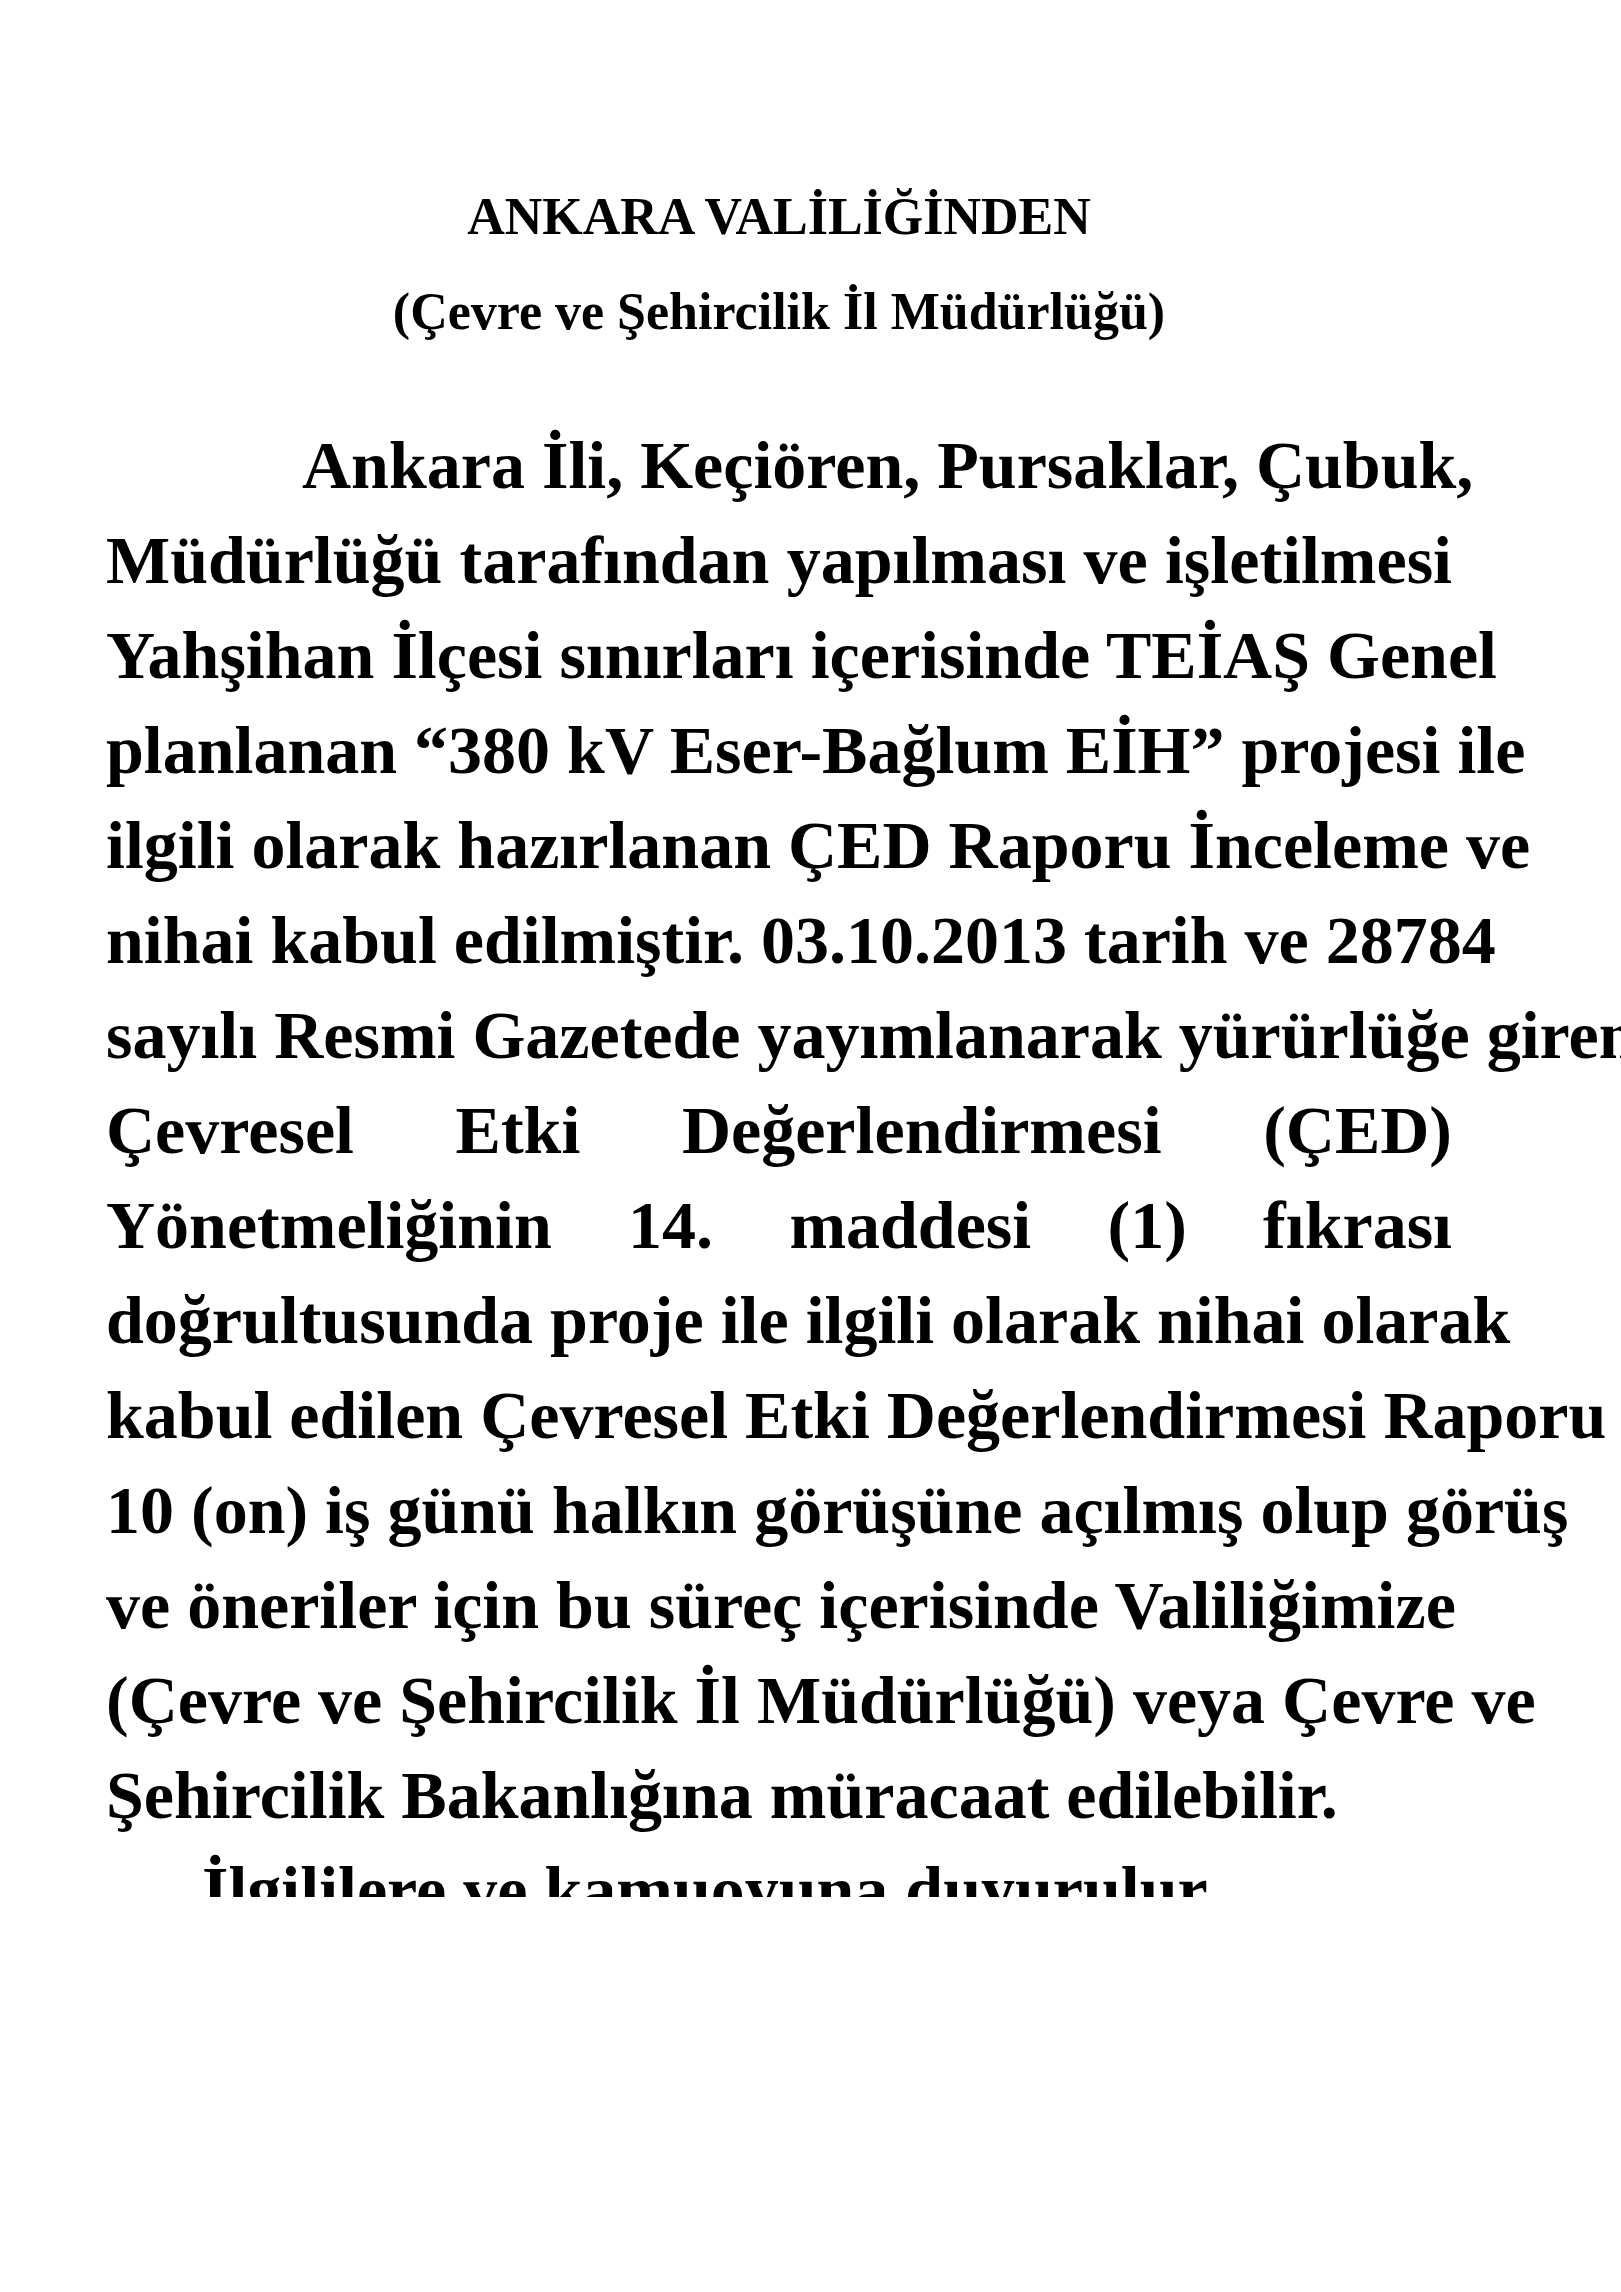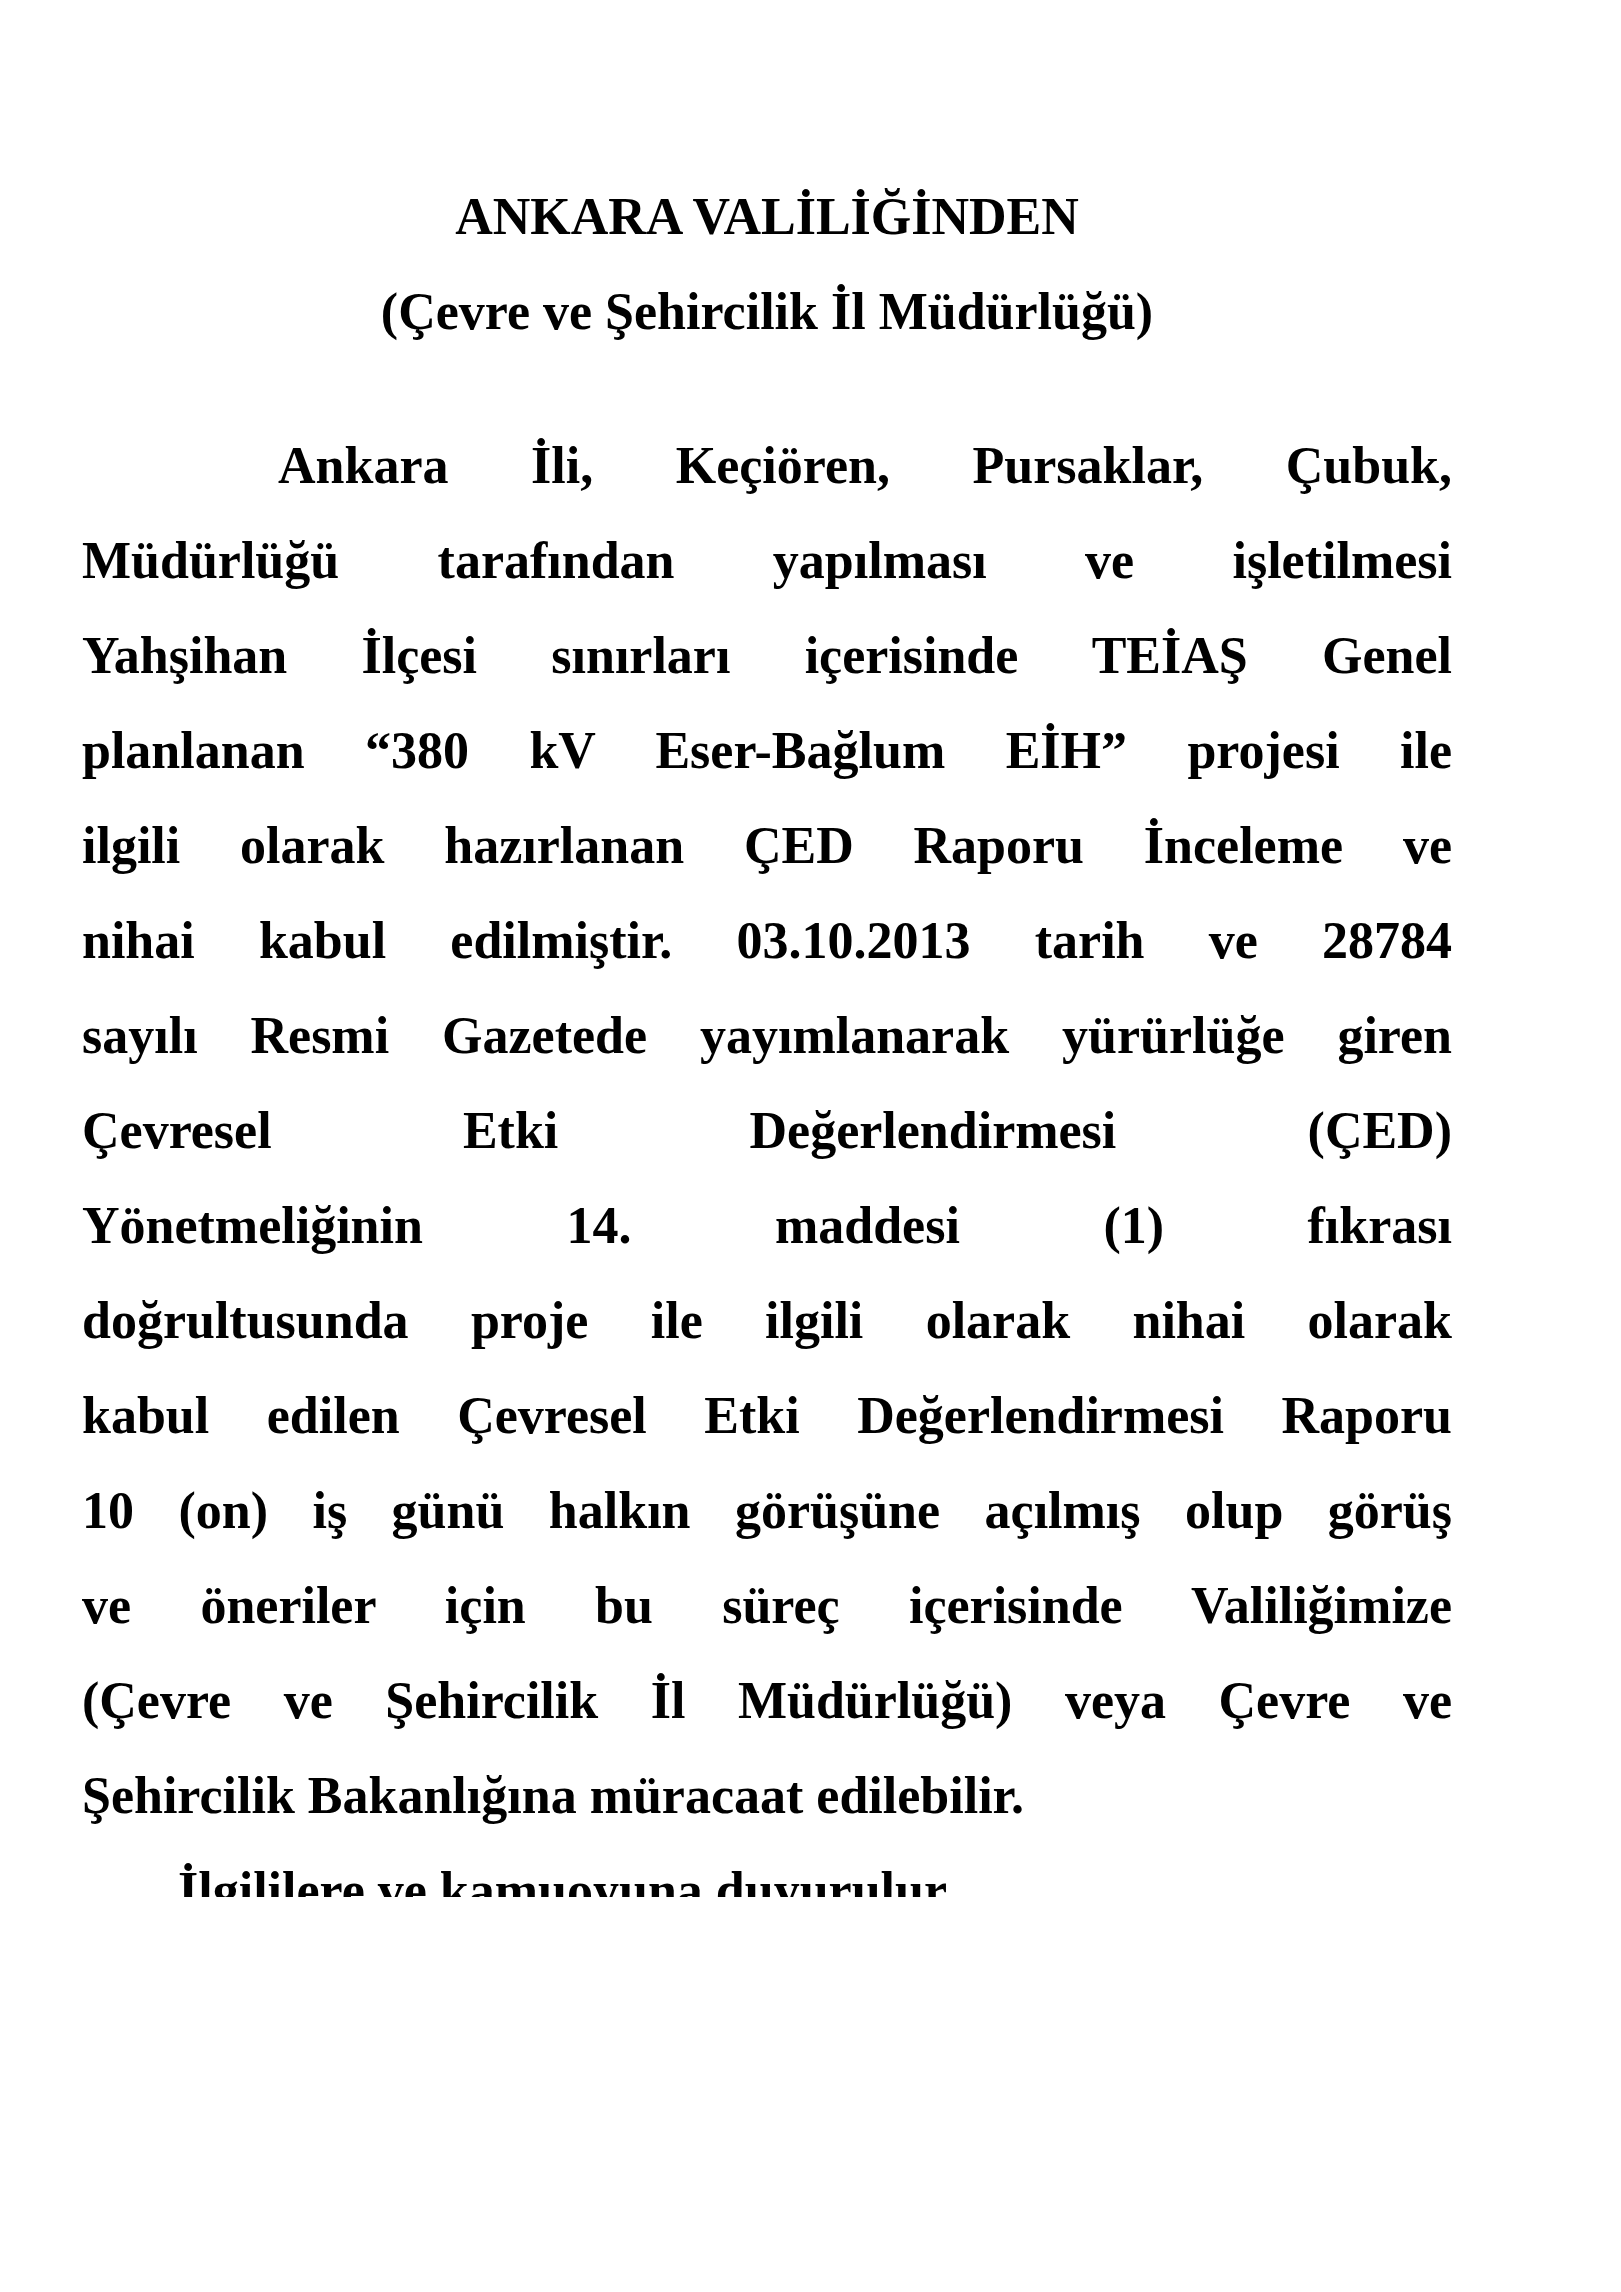--- a/index.html
+++ b/index.html
@@ -13,34 +13,34 @@
     position: relative;
   }
   .page {
     box-sizing: border-box;
     width: 1621px;
     height: 1897px;
     background: #ffffff;
     color: #000000;
     font-family: "Liberation Serif", "DejaVu Serif", serif;
     font-weight: 700;
-    padding: 169px 169px 0 82px;
+    padding: 169px 169px 0 106px;
     overflow: hidden;
   }
   .title-line {
     font-size: 52px;
     line-height: 95px;
     text-align: center;
     white-space: nowrap;
   }
   .gap {
     height: 59px;
   }
   .line {
-    font-size: 52px;
+    font-size: 68px;
     line-height: 95px;
     text-align: justify;
     text-align-last: justify;
     -moz-text-align-last: justify;
     white-space: nowrap;
   }
   .indent-first {
     text-indent: 196px;
   }
   .last-of-para {

